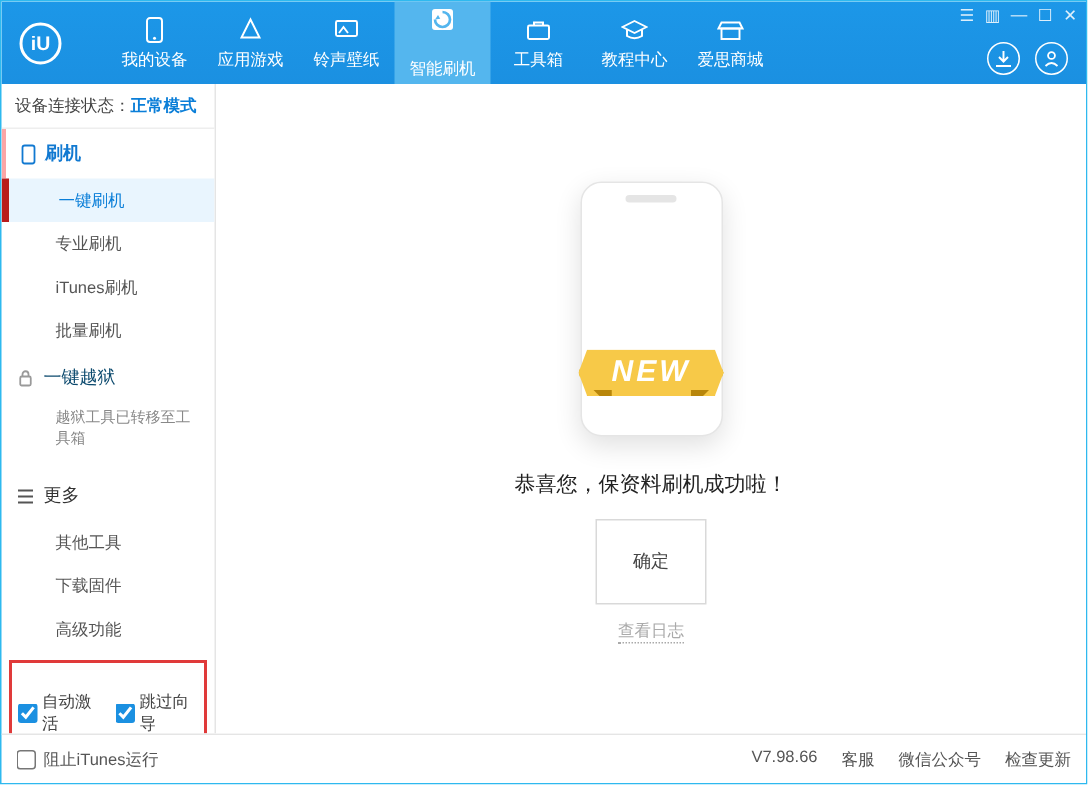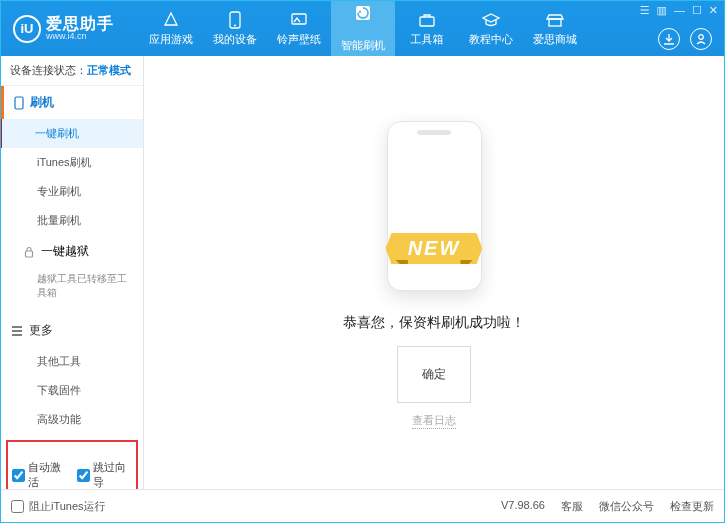--- a/index.html
+++ b/index.html
@@ -21,24 +21,24 @@
 .win-controls span { cursor: pointer; opacity: .85; }
 .acct { position: absolute; right: 12px; bottom: 6px; display: flex; gap: 10px; }
 .acct-btn { width: 22px; height: 22px; border: 1.5px solid #fff; border-radius: 50%; display: flex; align-items: center; justify-content: center; }
 
 
 .body { flex: 1; display: flex; overflow: hidden; }
 .sidebar { width: 143px; border-right: 1px solid #e5e5e5; display: flex; flex-direction: column; overflow: hidden; }
 .conn-status { padding: 7px 9px; font-size: 11px; color: #444; border-bottom: 1px solid #eee; }
 .conn-status .mode { color: #0a7ed8; font-weight: bold; }
 .sbgroup-h { display: flex; align-items: center; gap: 6px; padding: 8px 10px; color: #333; font-size: 12px; }
-.sbgroup-h.blue { color: #1179d1; font-weight: bold; border-left: 3px solid #f97316; background: #fff; }
-.sbgroup-h.gray { color: #000000; margin-left: 12px; }
+.sbgroup-h.blue { color: #1179d1; font-weight: bold; border-left: 3px solid #fca5a5; background: #fff; }
+.sbgroup-h.gray { color: #0c4a6e; }
 .sb-items .sb-item { padding: 7px 0 7px 36px; color: #555; cursor: pointer; font-size: 11px; }
-.sb-items .sb-item.active { background: #e9f5fe; color: #0a7ed8; border-left: 1px solid #b91c1c; padding-left: 33px; }
+.sb-items .sb-item.active { background: #e9f5fe; color: #0a7ed8; border-left: 5px solid #b91c1c; padding-left: 33px; }
 .sb-note { margin: 4px 12px 6px 36px; color: #888; font-size: 10px; line-height: 1.4; }
 .sb-sep { height: 1px; background: #eee; margin: 4px 0; }
 .sb-checks { border: 2px solid #e03a3a; margin: 6px 5px 4px 5px; padding: 18px 4px; display: flex; gap: 10px; font-size: 11px; color: #444; }
 .sb-checks label { display: flex; align-items: center; gap: 3px; }
 .sb-checks input { accent-color: #1b90e1; }
 .device { padding: 4px 8px 6px 8px; color: #444; font-size: 11px; }
 .device .name { color: #0a7ed8; font-weight: bold; display: flex; align-items: center; gap: 5px; }
 
 .main { flex: 1; display: flex; flex-direction: column; align-items: center; justify-content: center; background: #fff; position: relative; }
 .illu { position: relative; width: 200px; height: 180px; display: flex; align-items: center; justify-content: center; }
@@ -61,42 +61,38 @@
 </style>
 </head>
 <body>
 <div class="app">
 
   <div class="titlebar">
     <div class="logo-wrap">
       <div class="logo-circle">
           <span>iU</span>
         </div>
-      <div class="logo-text">
-        <span class="app-name">爱思助手</span>
-        <span class="app-url">www.i4.cn</span>
-      </div>
     </div>
     <div class="nav">
-      <div class="nav-item">
-        <span class="ico">
-            <svg width="18" height="18" viewBox="0 0 18 18">
-              <path d="M9 2 L15 14 H3 Z" fill="none" stroke="#fff" stroke-width="1.3"></path>
-            </svg>
-          </span>
-        <span>应用游戏</span>
-      </div>
       <div class="nav-item">
         <span class="ico">
             <svg width="16" height="18" viewBox="0 0 16 18">
               <rect x="3" y="1" width="10" height="16" rx="2" fill="none" stroke="#fff" stroke-width="1.3"></rect>
               <circle cx="8" cy="14.5" r="1" fill="#fff"></circle>
             </svg>
           </span>
         <span>我的设备</span>
+      </div>
+      <div class="nav-item">
+        <span class="ico">
+            <svg width="18" height="18" viewBox="0 0 18 18">
+              <path d="M9 2 L15 14 H3 Z" fill="none" stroke="#fff" stroke-width="1.3"></path>
+            </svg>
+          </span>
+        <span>应用游戏</span>
       </div>
       <div class="nav-item">
         <span class="ico">
             <svg width="18" height="16" viewBox="0 0 18 16">
               <rect x="2" y="2" width="14" height="10" rx="1" fill="none" stroke="#fff" stroke-width="1.3"></rect>
               <path d="M4 10 L7 6 L10 10" fill="none" stroke="#fff" stroke-width="1.3"></path>
             </svg>
           </span>
         <span>铃声壁纸</span>
       </div>
@@ -169,22 +165,22 @@
       <div class="sbgroup-h blue">
         <span>
             <svg width="10" height="14" viewBox="0 0 10 14">
               <rect x="1" y="1" width="8" height="12" rx="1.5" fill="none" stroke="#1179d1" stroke-width="1.2"></rect>
             </svg>
           </span>
         <span>刷机</span>
       </div>
       <div class="sb-items">
         <div class="sb-item active">一键刷机</div>
+        <div class="sb-item">专业刷机</div>
         <div class="sb-item">iTunes刷机</div>
-        <div class="sb-item">专业刷机</div>
         <div class="sb-item">批量刷机</div>
       </div>
 
       <div class="sbgroup-h gray">
         <span>
             <svg width="12" height="12" viewBox="0 0 12 12">
               <rect x="2.5" y="5" width="7" height="6" rx="1" fill="none" stroke="#9a9a9a" stroke-width="1.2"></rect>
               <path d="M4 5 V3.5 A2 2 0 0 1 8 3.5 V5" fill="none" stroke="#9a9a9a" stroke-width="1.2"></path>
             </svg>
           </span>

